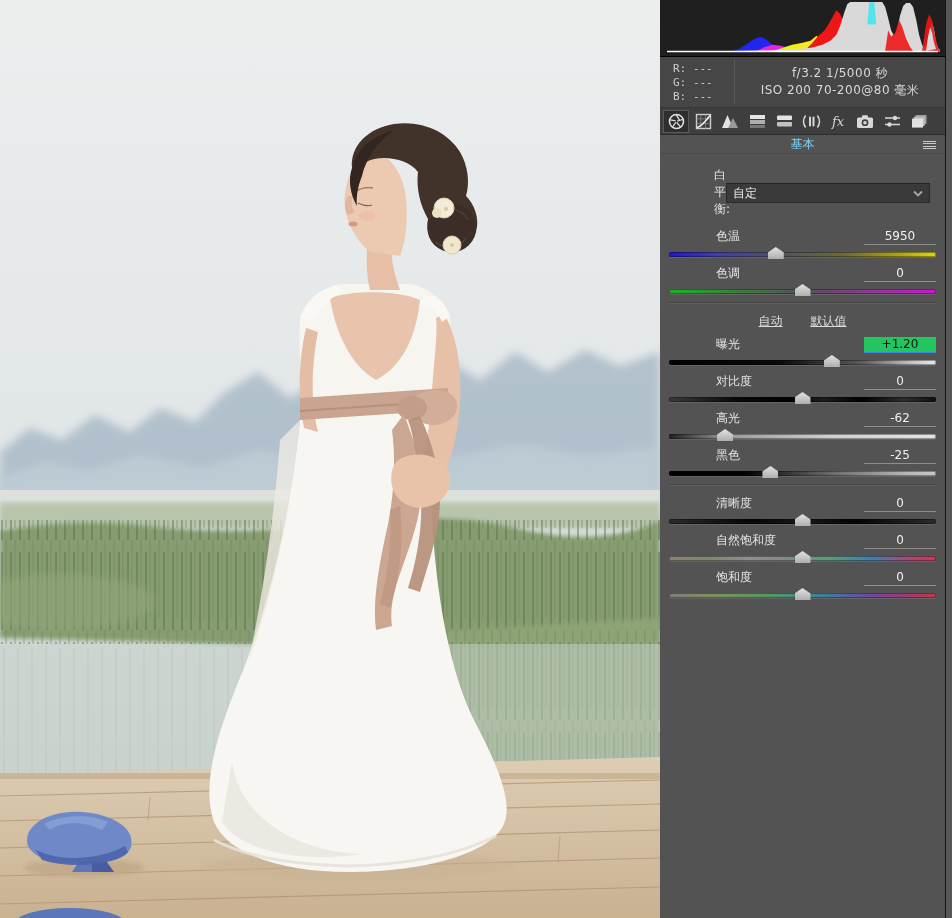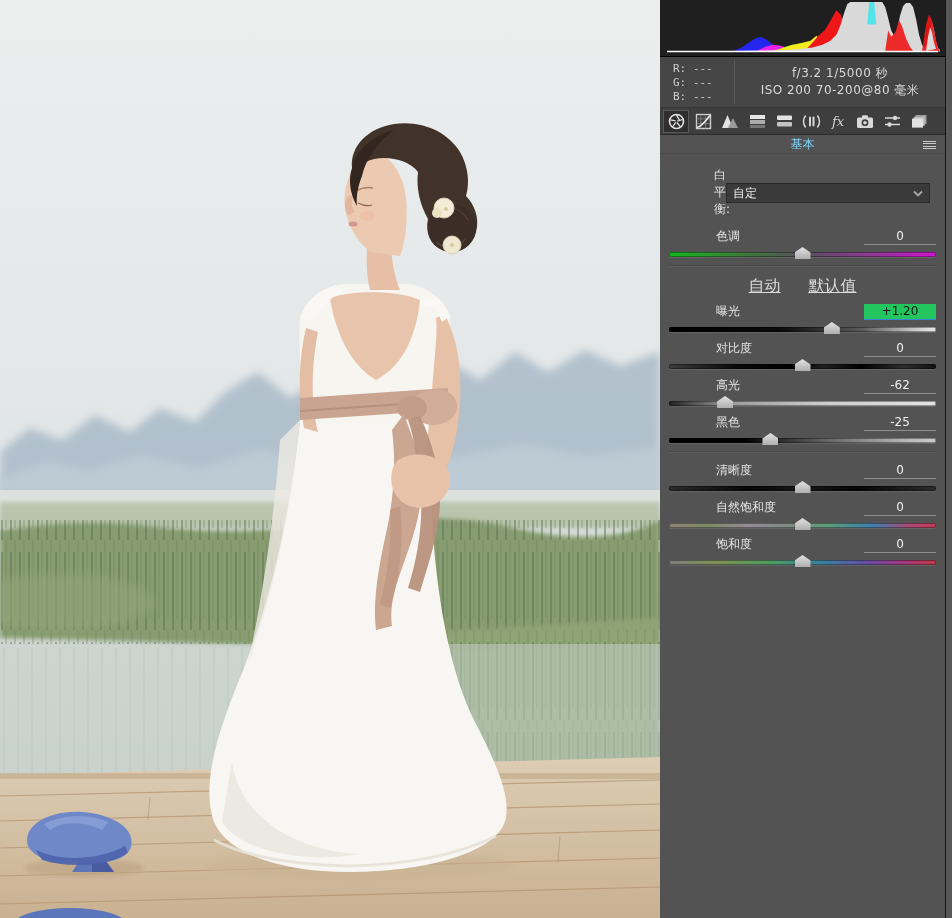--- a/index.html
+++ b/index.html
@@ -55,21 +55,21 @@
   .track-contrast   { background:linear-gradient(90deg,#3c3c3c,#0a0a0a 25%,#000 45%,#1e1e1e 58%,#000 72%,#2e2e2e 88%,#101010); }
   .track-highlights { background:linear-gradient(90deg,#222,#9a9a9a 22%,#cfcfcf 60%,#e3e3e3); }
   .track-shadows    { background:linear-gradient(90deg,#050505,#2c2c2c 30%,#8a8a8a 70%,#d6d6d6); }
   .track-whites     { background:linear-gradient(90deg,#6e6e6e,#bdbdbd 12%,#d9d9d9 60%,#e5e5e5); }
   .track-blacks     { background:linear-gradient(90deg,#000,#000 28%,#6f6f6f 62%,#b9b9b9 90%,#c9c9c9); }
   .track-clarity    { background:linear-gradient(90deg,#2c2c2c,#060606 30%,#181818 50%,#040404 70%,#2c2c2c); }
   .track-vibrance   { background:linear-gradient(90deg,#8d8277,#7d8a6a 15%,#948b96 30%,#7f8b84 45%,#5e9a7a 60%,#3f7fae 76%,#a84a74 90%,#c23a55); }
   .track-saturation { background:linear-gradient(90deg,#7e7e7e,#7f9057 18%,#4f9a62 38%,#3a7f9f 58%,#6a4aa0 75%,#a03a7a 88%,#c03a4a); }
 
   .links-row { display:flex; justify-content:center; gap:28px; margin:7px 0 6px 0; }
-  .links-row span { color:#dcdcdc; font-size:16px; text-decoration:underline; cursor:pointer; }
+  .links-row span { color:#dcdcdc; font-size:12px; text-decoration:underline; cursor:pointer; }
   .divider { border-top:1px solid #474747; border-bottom:1px solid #5d5d5d; margin:6px 2px 9px 2px; }
 </style>
 </head>
 <body>
 
 <div class="app">
 
   <div class="photo-area">
     <svg width="660" height="918" viewBox="0 0 660 918">
       <defs>
@@ -332,20 +332,30 @@
           <span>自定</span>
           <svg class="chevron" width="10" height="7" viewBox="0 0 10 7">
             <path d="M1,1.5 L5,5.5 L9,1.5" stroke="#a8a8a8" stroke-width="1.8" fill="none"></path>
           </svg>
         </div>
       </div>
 
       <div id="group-wb" class="slider-group">
           <div class="srow">
             <div class="srow-head">
+              <span class="label">色温</span>
+              <span class="svalue">5950</span>
+            </div>
+            <div class="strack">
+              <div class="tfill track-temperature"></div>
+              <div class="thumb" style="left:calc(40% - 8px)"></div>
+            </div>
+          </div>
+          <div class="srow">
+            <div class="srow-head">
               <span class="label">色调</span>
               <span class="svalue">0</span>
             </div>
             <div class="strack">
               <div class="tfill track-tint"></div>
               <div class="thumb" style="left:calc(50% - 8px)"></div>
             </div>
           </div>
         </div>
 

